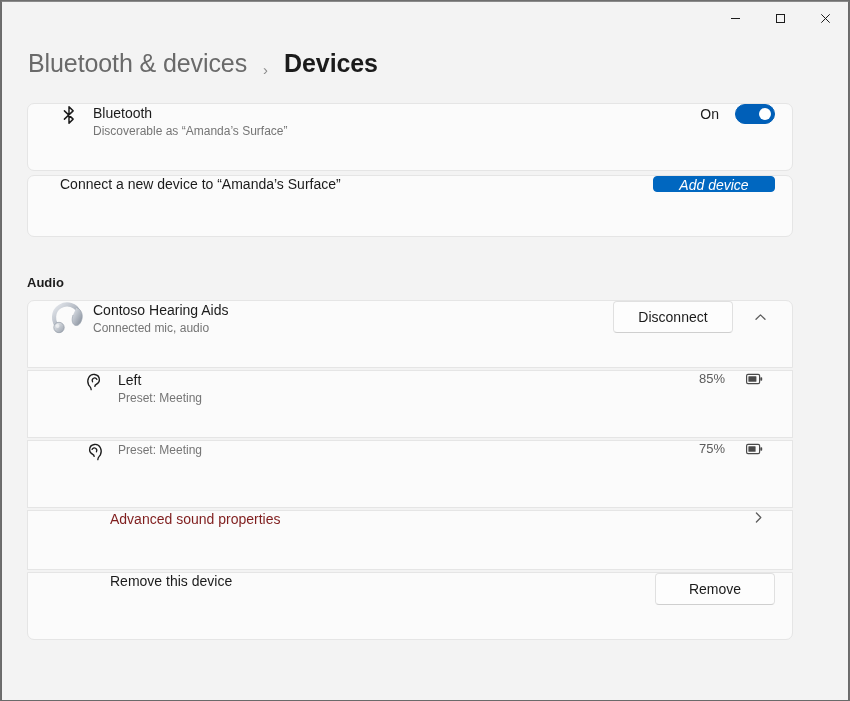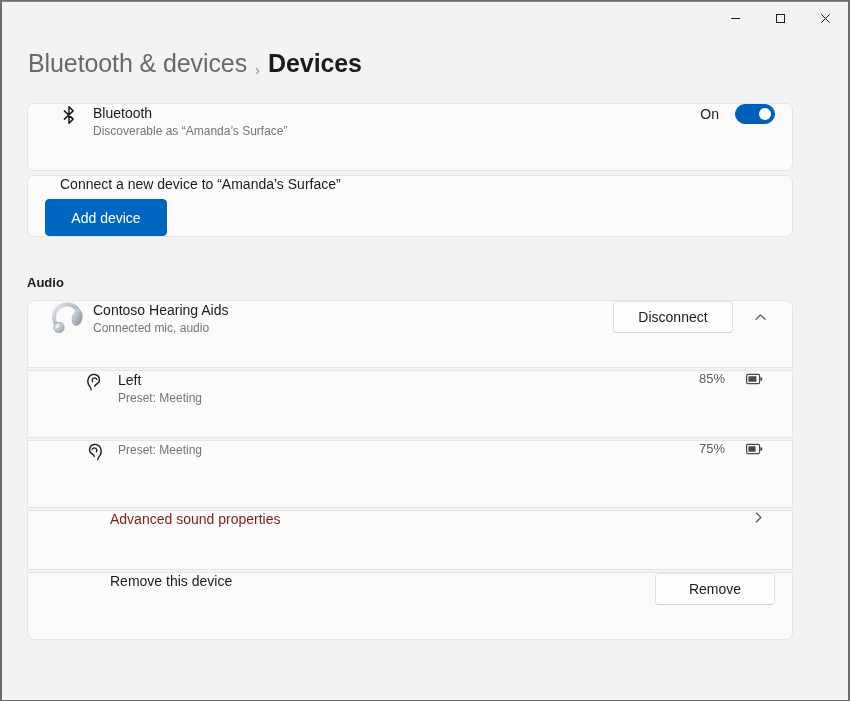--- a/index.html
+++ b/index.html
@@ -48,21 +48,21 @@
     line-height: 1;
     user-select: none;
   }
   .caption-btn svg { display: block; }
 
   
   .page-header {
     padding: 14px 0 0 26px;
     display: flex;
     align-items: flex-end;
-    gap: 8px;
+    gap: 16px;
   }
   .crumb-parent {
     font-size: 25px;
     color: #6a6a6a;
     font-weight: 400;
     letter-spacing: -0.1px;
   }
   .crumb-sep {
     font-size: 15px;
     color: #8a8a8a;
@@ -85,21 +85,21 @@
     background: #fbfbfb;
     border: 1px solid #e5e5e5;
     border-radius: 7px;
     display: flex;
     align-items: flex-start;
     padding: 0 17px;
     position: relative;
   }
 
   .card.bt-row     { height: 68px; margin-bottom: 4px; }
-  .card.add-row    { height: 62px; flex-direction: column; }
+  .card.add-row    { height: 62px; }
 
   .icon-slot {
     width: 48px;
     display: flex;
     align-items: center;
     justify-content: center;
     flex: 0 0 48px;
   }
 
   .row-texts { flex: 1 1 auto; min-width: 0; }
@@ -150,23 +150,24 @@
 
   
   .btn-accent {
     background: #0067c0;
     color: #ffffff;
     border: 1px solid #0067c0;
     border-radius: 4px;
     font-size: 14px;
     font-family: "Liberation Sans", sans-serif;
     padding: 0 18px;
-    height: 37px;
+    height: 16px;
     min-width: 122px;
     cursor: pointer;
+    font-style: italic;
   }
 
   .btn-standard {
     background: #fdfdfd;
     color: #1b1b1b;
     border: 1px solid #e0e0e0;
     border-bottom-color: #cfcfcf;
     border-radius: 4px;
     font-size: 14px;
     font-family: "Liberation Sans", sans-serif;

